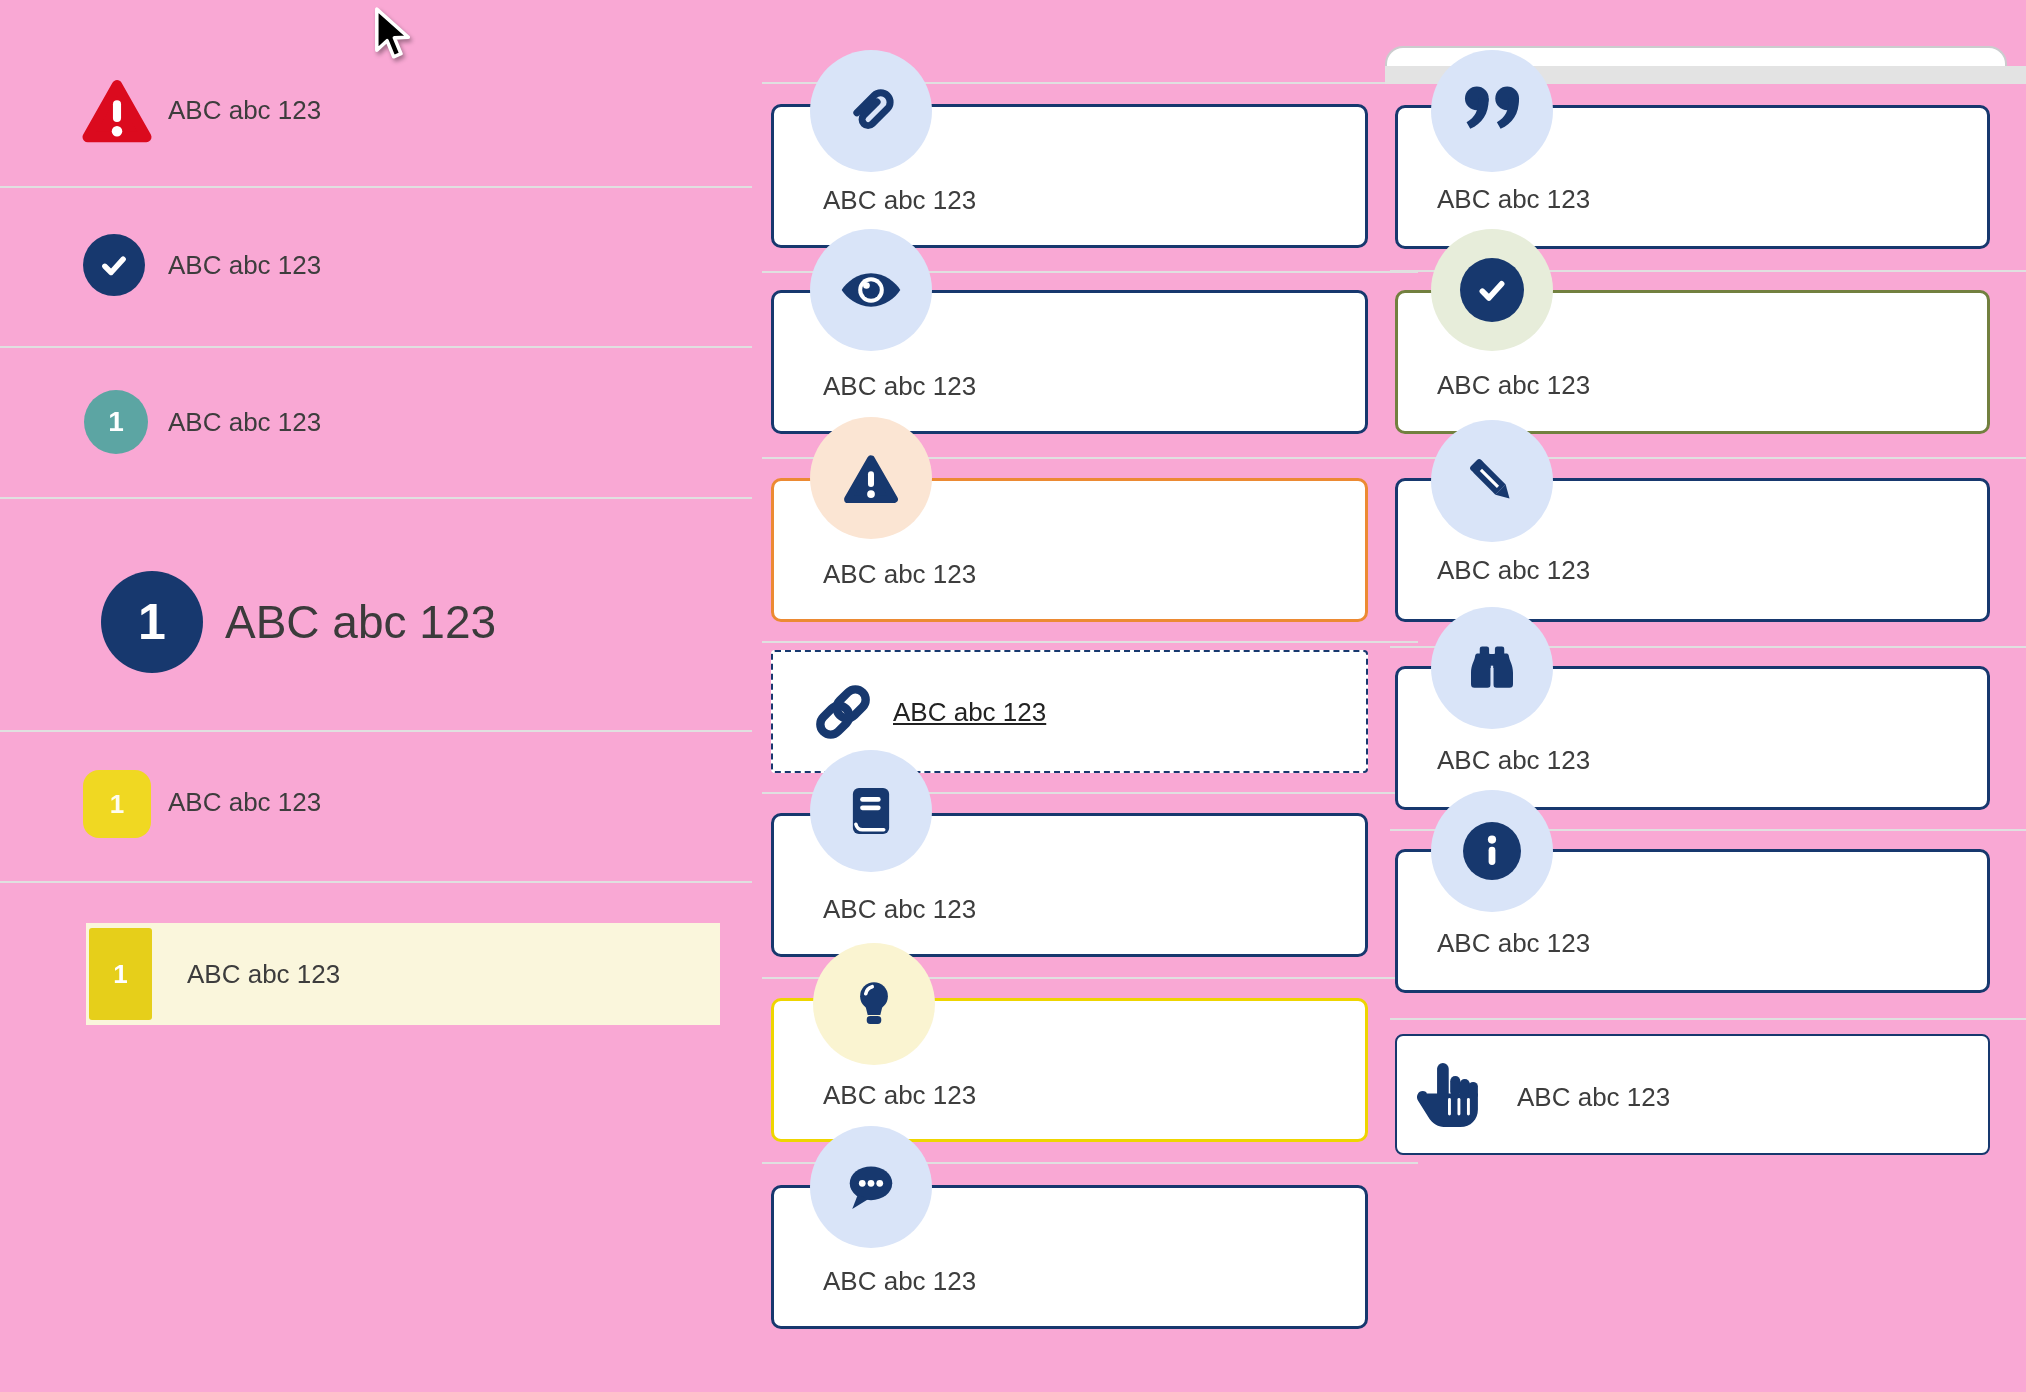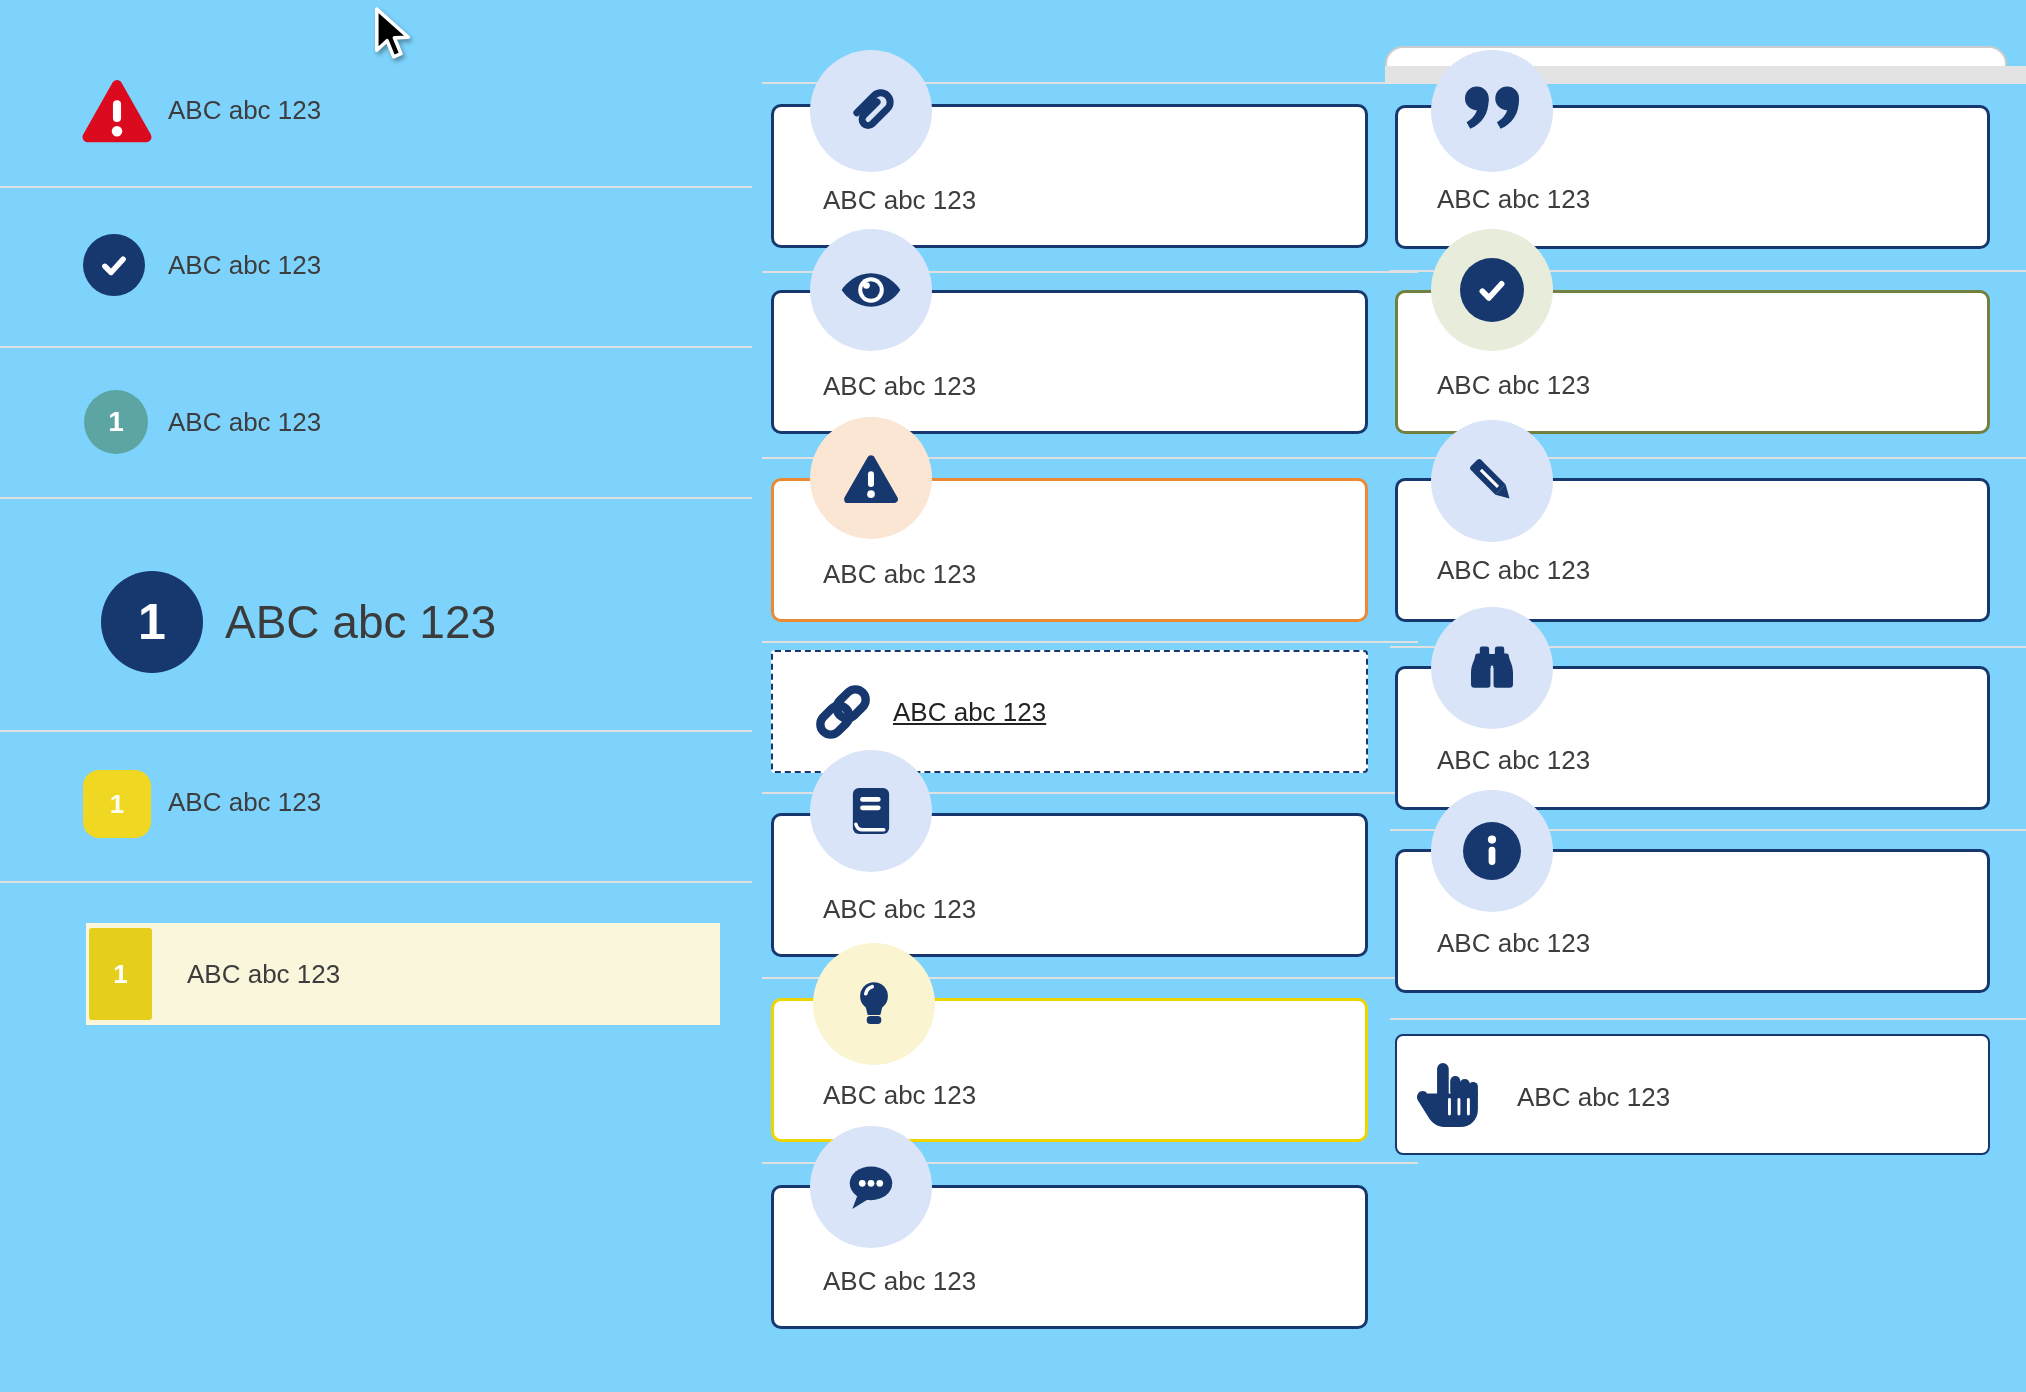--- a/index.html
+++ b/index.html
@@ -1,16 +1,16 @@
 <!DOCTYPE html>
 <html><head>
 <meta charset="utf-8">
 <style>
   html,body{margin:0;padding:0;background:#fff;}
-  #screen{position:relative;width:2026px;height:1392px;background:#7dd3fc;overflow:hidden;
+  #screen{position:relative;width:2026px;height:1392px;background:#f9a8d4;overflow:hidden;
           font-family:"Liberation Sans","DejaVu Sans",sans-serif;color:#3d3d3d;}
   .divider{position:absolute;height:2px;background:#e0e0e0;}
   .row-label{position:absolute;height:38px;line-height:38px;font-size:26px;color:#3d3d3d;white-space:nowrap;}
   .big-label{position:absolute;height:70px;line-height:70px;font-size:46px;color:#3b3b3b;white-space:nowrap;}
   .callout{position:absolute;background:#fff;border:3px solid #17386e;border-radius:10px;box-sizing:border-box;}
   .callout.dashed{border:2px dashed #17386e;border-radius:4px;}
   .callout.thin{border-width:2px;border-radius:8px;}
   .icon-circle{position:absolute;width:122px;height:122px;border-radius:50%;background:#d9e4f8;
                display:flex;align-items:center;justify-content:center;}
   .inner-disc{border-radius:50%;background:#17386e;display:flex;align-items:center;justify-content:center;}

